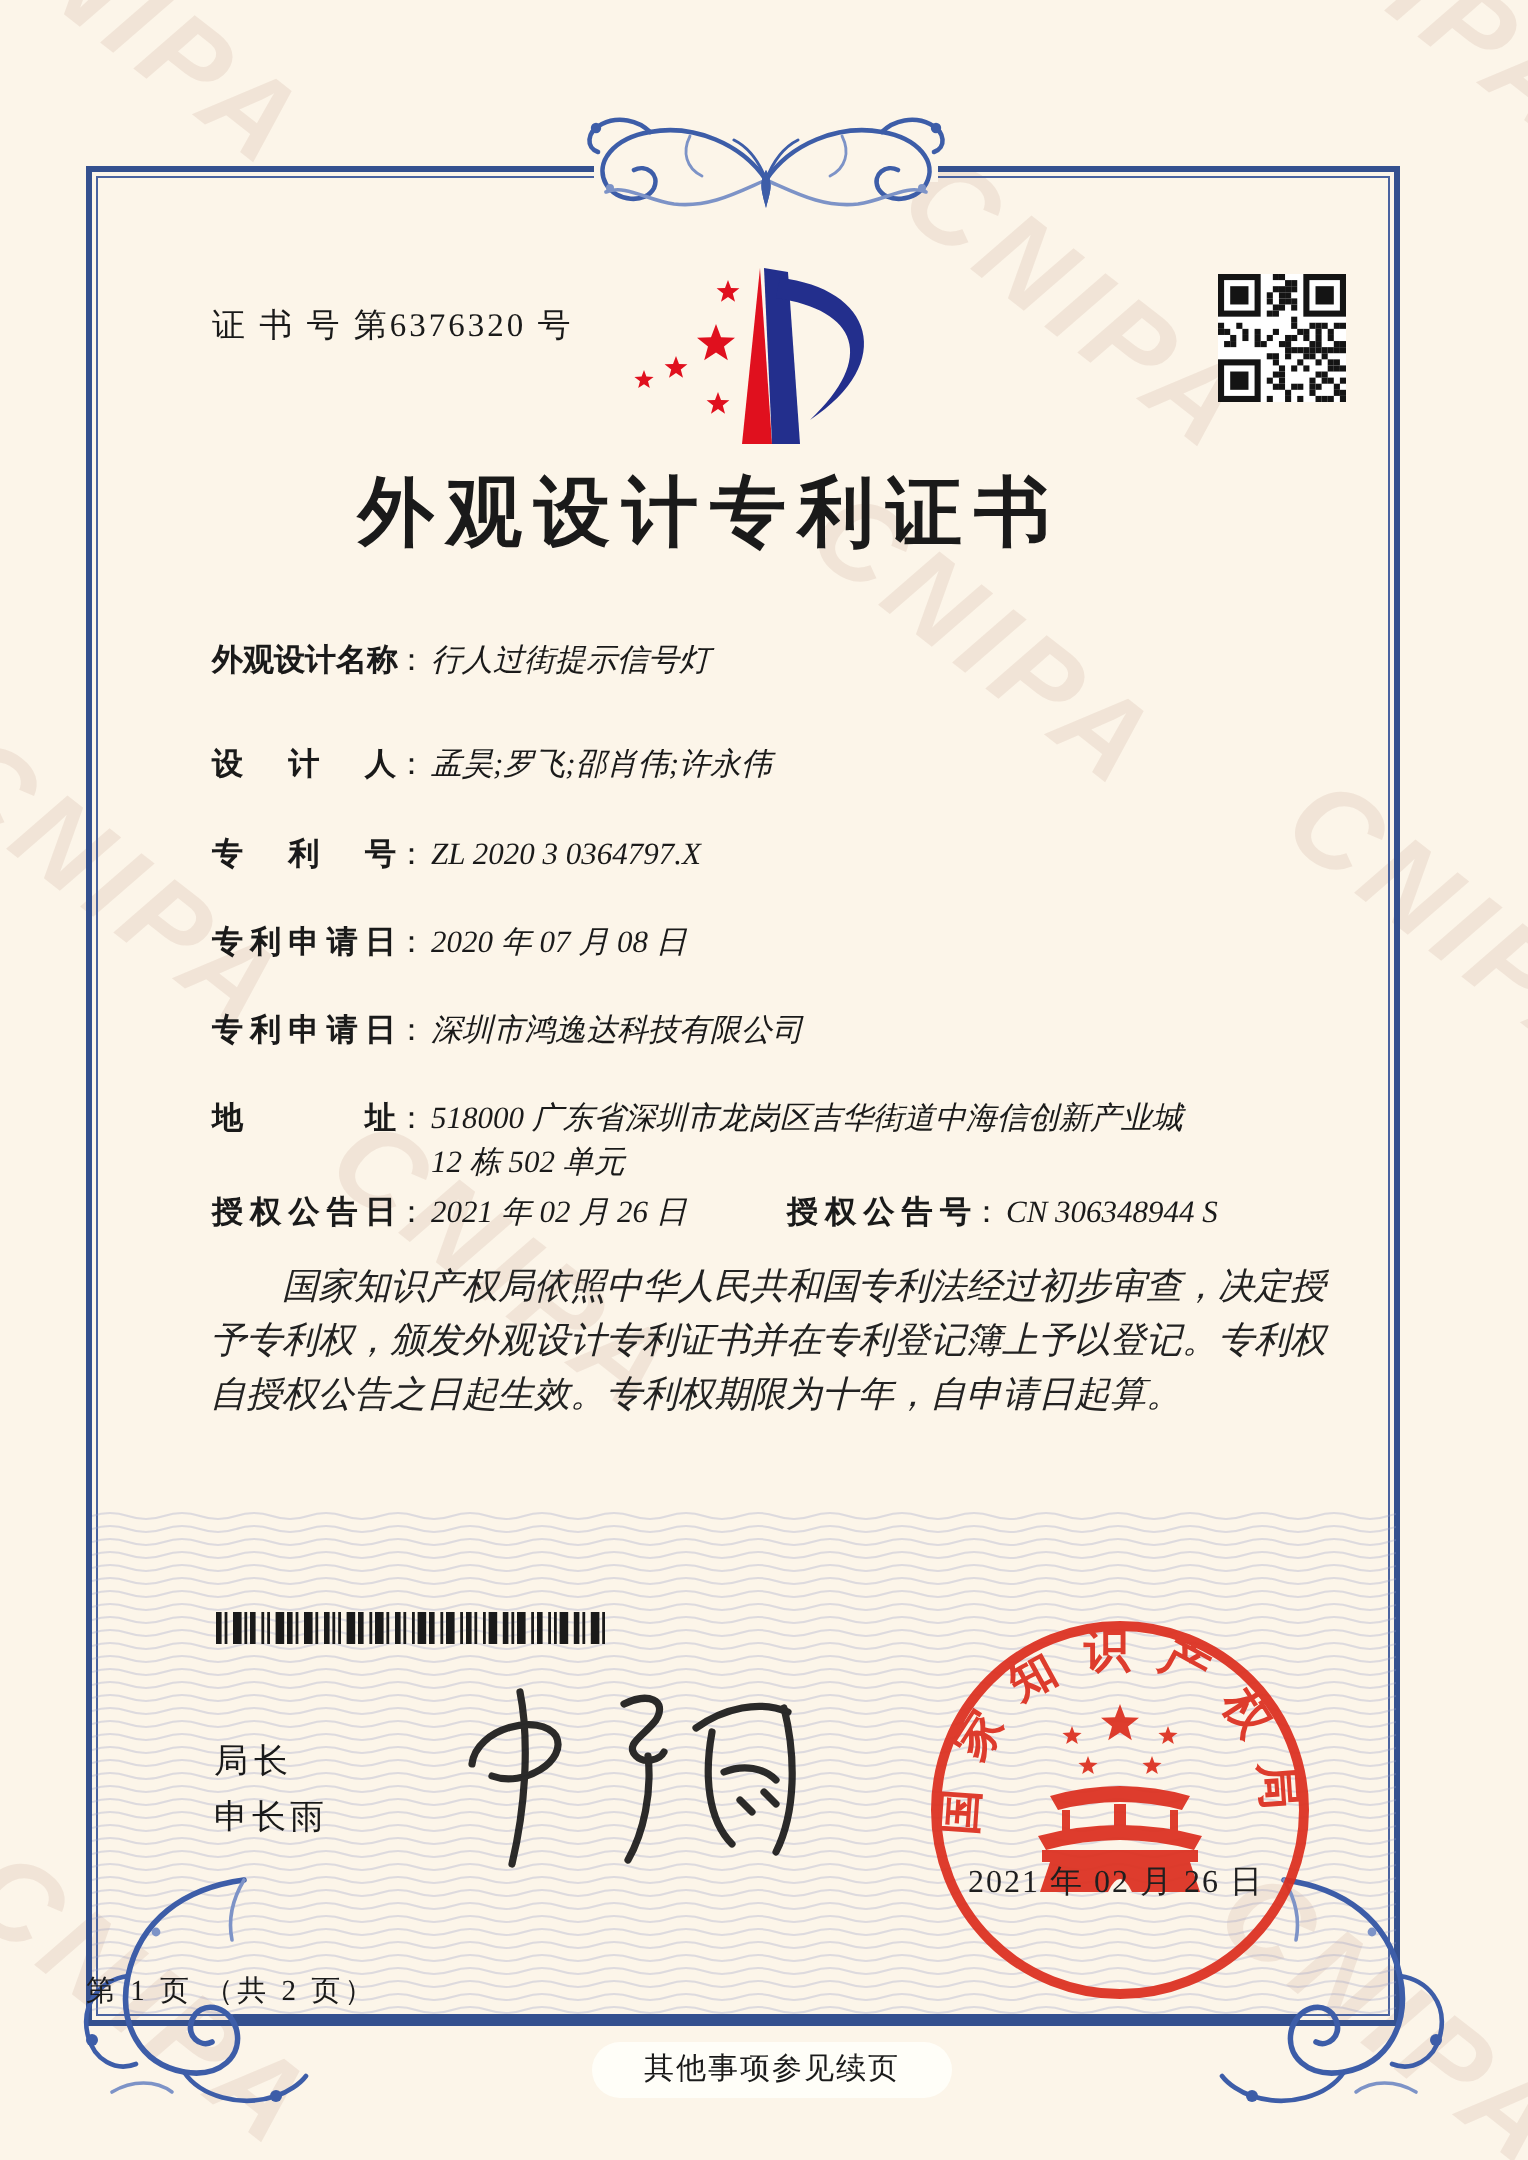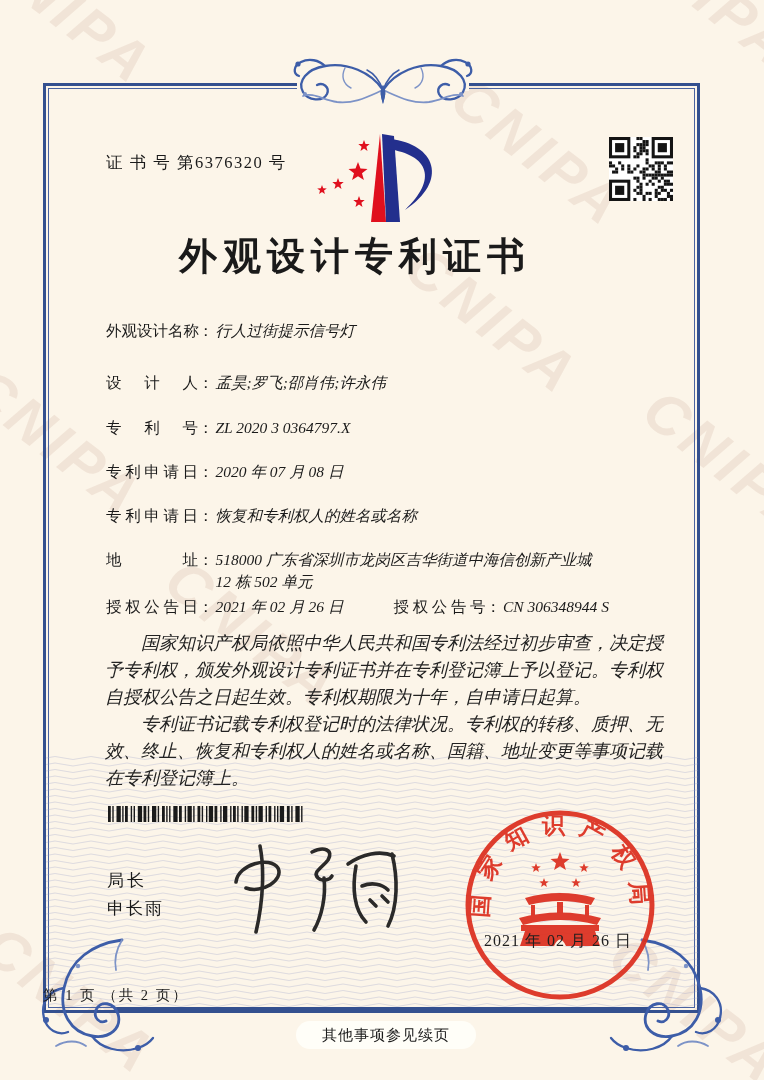--- a/index.html
+++ b/index.html
@@ -17,21 +17,21 @@
       background:#34508f;border-radius:2px;z-index:2;}
   .orn{position:absolute;z-index:3;}
   
   .certno{position:absolute;left:106px;top:131px;font-size:16.5px;letter-spacing:1.5px;z-index:3;margin-top:21px;}
   .logo{position:absolute;left:286px;top:126px;z-index:3;}
   .qr{position:absolute;left:609px;top:137px;z-index:3;}
   .title{position:absolute;left:43px;top:231px;width:624px;text-align:center;
       font-size:38px;font-weight:700;letter-spacing:6px;z-index:3;}
   .row{position:absolute;left:106px;width:566px;display:flex;align-items:flex-start;
       font-size:15.5px;line-height:1.45;z-index:3;}
-  .lbl{display:inline-block;width:92px;text-align:justify;text-align-last:justify;white-space:pre;flex:none;}
+  .lbl{display:inline-block;width:92px;text-align:justify;text-align-last:justify;white-space:pre;flex:none;font-weight:bold;}
   .colon{flex:none;}
   .val{flex:none;margin-left:2px;font-style:italic;}
   .val-wrap{width:382px;}
   .val-grant{width:178px;}
   .body-text{position:absolute;left:105px;top:630px;width:562px;font-size:18px;
       line-height:27px;z-index:3;font-style:italic;color:#222;}
   .body-text p{margin:0;text-indent:2em;}
   .waves{position:absolute;left:46px;top:754px;z-index:1;}
   .barcode{position:absolute;left:108px;top:806px;z-index:3;}
   .sig-title{position:absolute;left:107px;top:869px;font-size:17px;letter-spacing:3px;z-index:3;}
@@ -305,39 +305,38 @@
       <span class="val">ZL 2020 3 0364797.X</span>
   </div>
   <div class="row" style="top:461px">
     <span class="lbl">专利申请日</span>
       <span class="colon">：</span>
       <span class="val">2020 年 07 月 08 日</span>
   </div>
   <div class="row" style="top:505px">
     <span class="lbl">专利申请日</span>
       <span class="colon">：</span>
-      <span class="val">恢复和专利权人的姓名或名称</span>
+      <span class="val">深圳市鸿逸达科技有限公司</span>
   </div>
   <div class="row" style="top:549px">
     <span class="lbl">地址</span>
       <span class="colon">：</span>
       <span class="val val-wrap">518000 广东省深圳市龙岗区吉华街道中海信创新产业城 12 栋 502 单元</span>
   </div>
   <div class="row" style="top:596px">
     <span class="lbl">授权公告日</span>
       <span class="colon">：</span>
       <span class="val val-grant">2021 年 02 月 26 日</span>
     <span class="lbl">授权公告号</span>
       <span class="colon">：</span>
       <span class="val">CN 306348944 S</span>
   </div>
 
   <div class="body-text">
     <p>国家知识产权局依照中华人民共和国专利法经过初步审查，决定授予专利权，颁发外观设计专利证书并在专利登记簿上予以登记。专利权自授权公告之日起生效。专利权期限为十年，自申请日起算。</p>
-    <p>专利证书记载专利权登记时的法律状况。专利权的转移、质押、无效、终止、恢复和专利权人的姓名或名称、国籍、地址变更等事项记载在专利登记簿上。</p>
   </div>
 
   <svg class="barcode" id="barcode-svg" width="200" height="17" viewBox="0 0 200 17">
       <rect x="0.0" y="0" width="2.8" height="16" fill="#1a1a1a"></rect>
       <rect x="4.3" y="0" width="1.4" height="16" fill="#1a1a1a"></rect>
       <rect x="8.5" y="0" width="4.3" height="16" fill="#1a1a1a"></rect>
       <rect x="14.2" y="0" width="1.4" height="16" fill="#1a1a1a"></rect>
       <rect x="17.0" y="0" width="2.8" height="16" fill="#1a1a1a"></rect>
       <rect x="22.7" y="0" width="1.4" height="16" fill="#1a1a1a"></rect>
       <rect x="25.6" y="0" width="1.4" height="16" fill="#1a1a1a"></rect>

